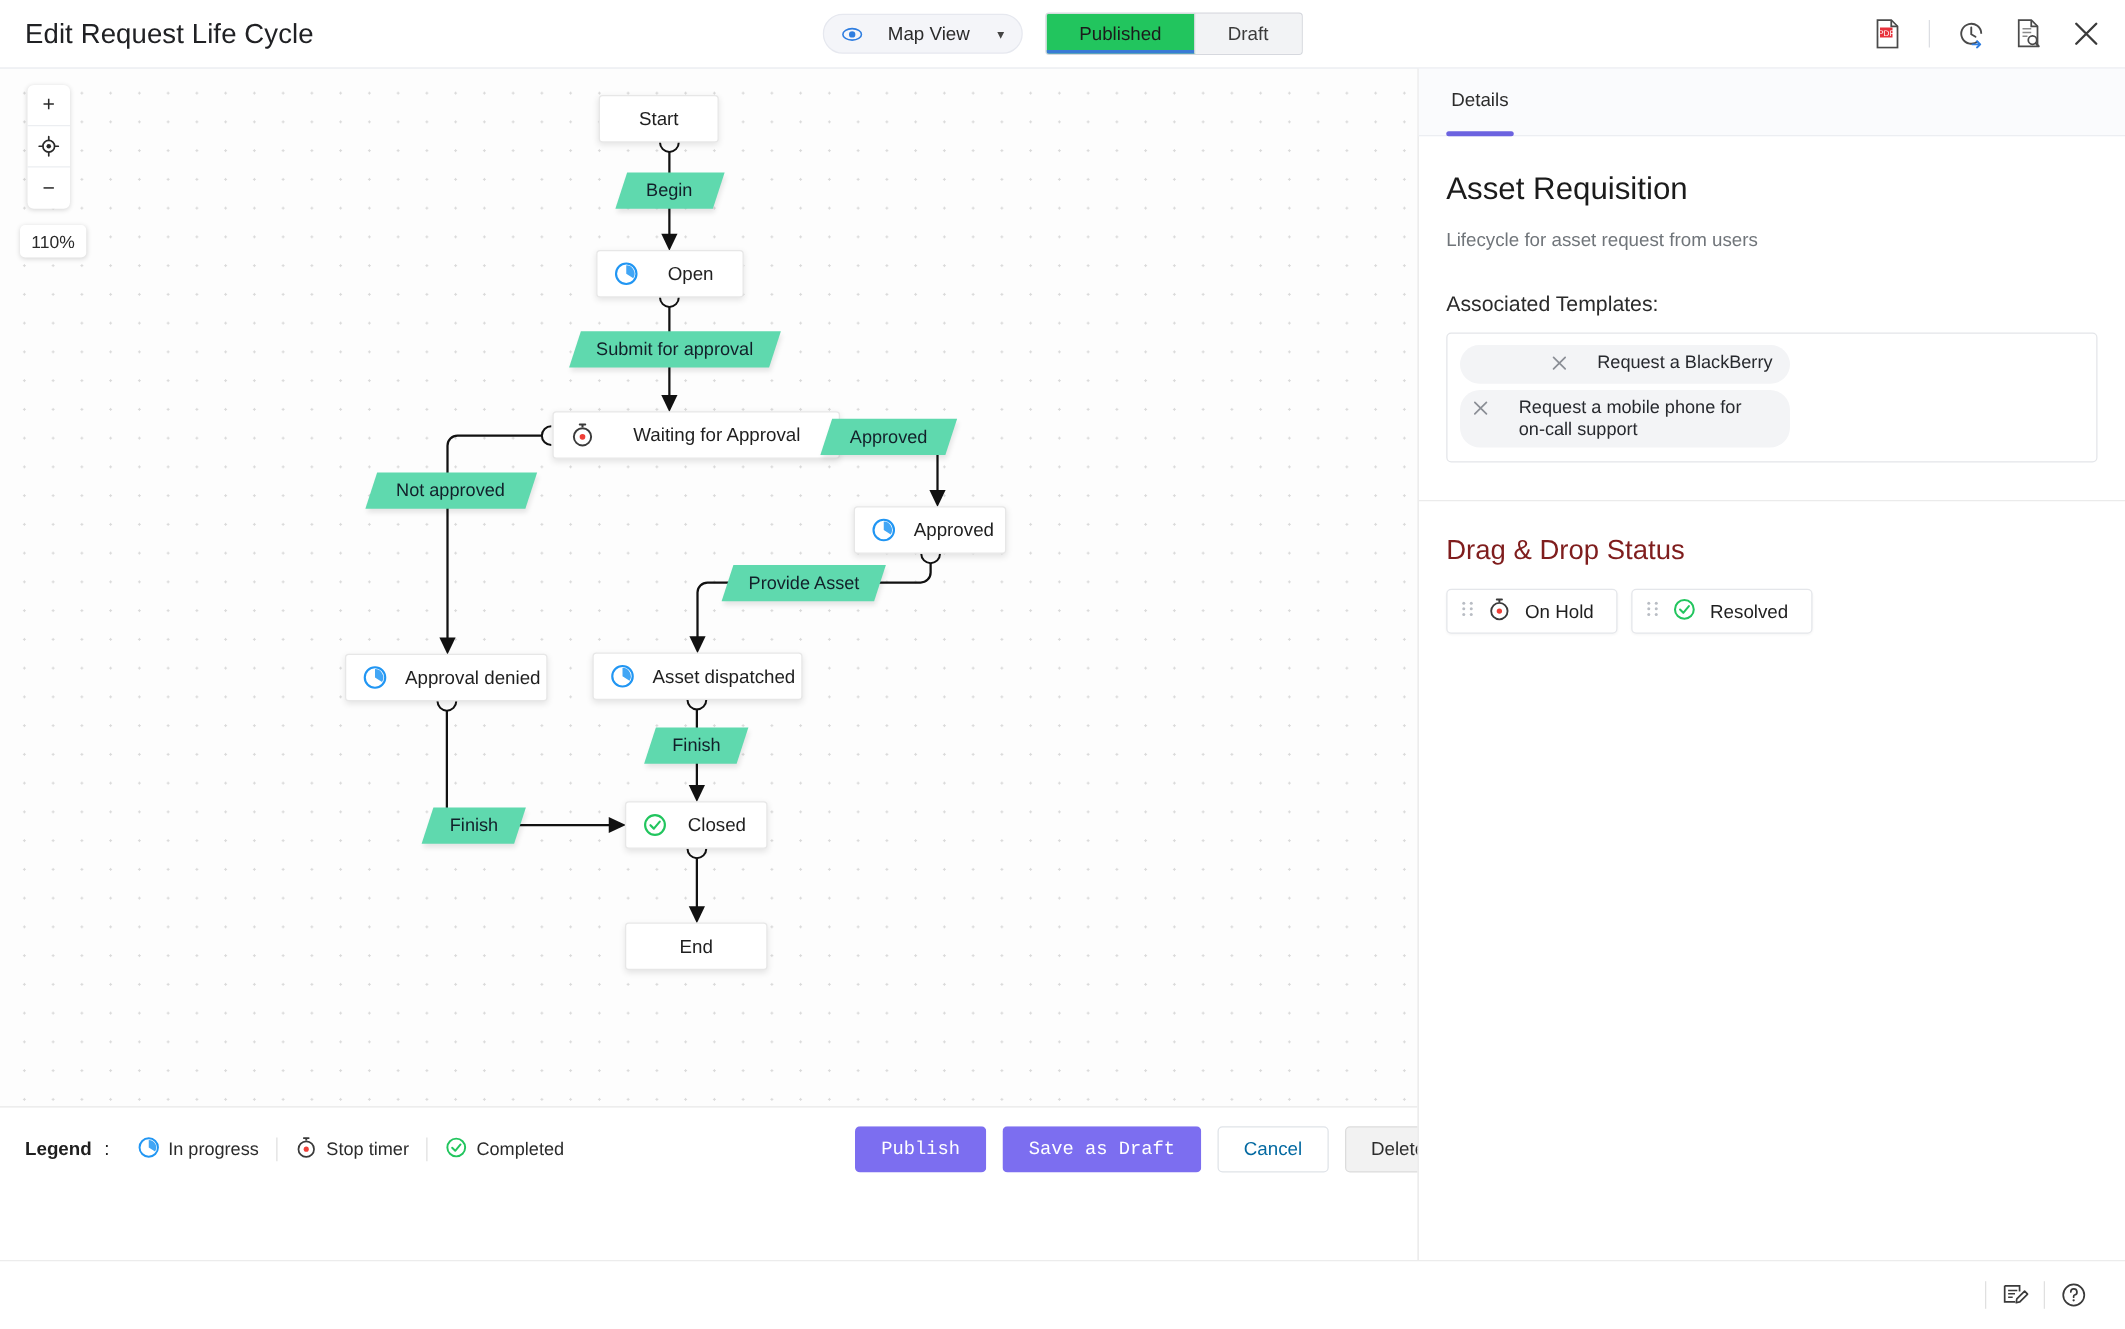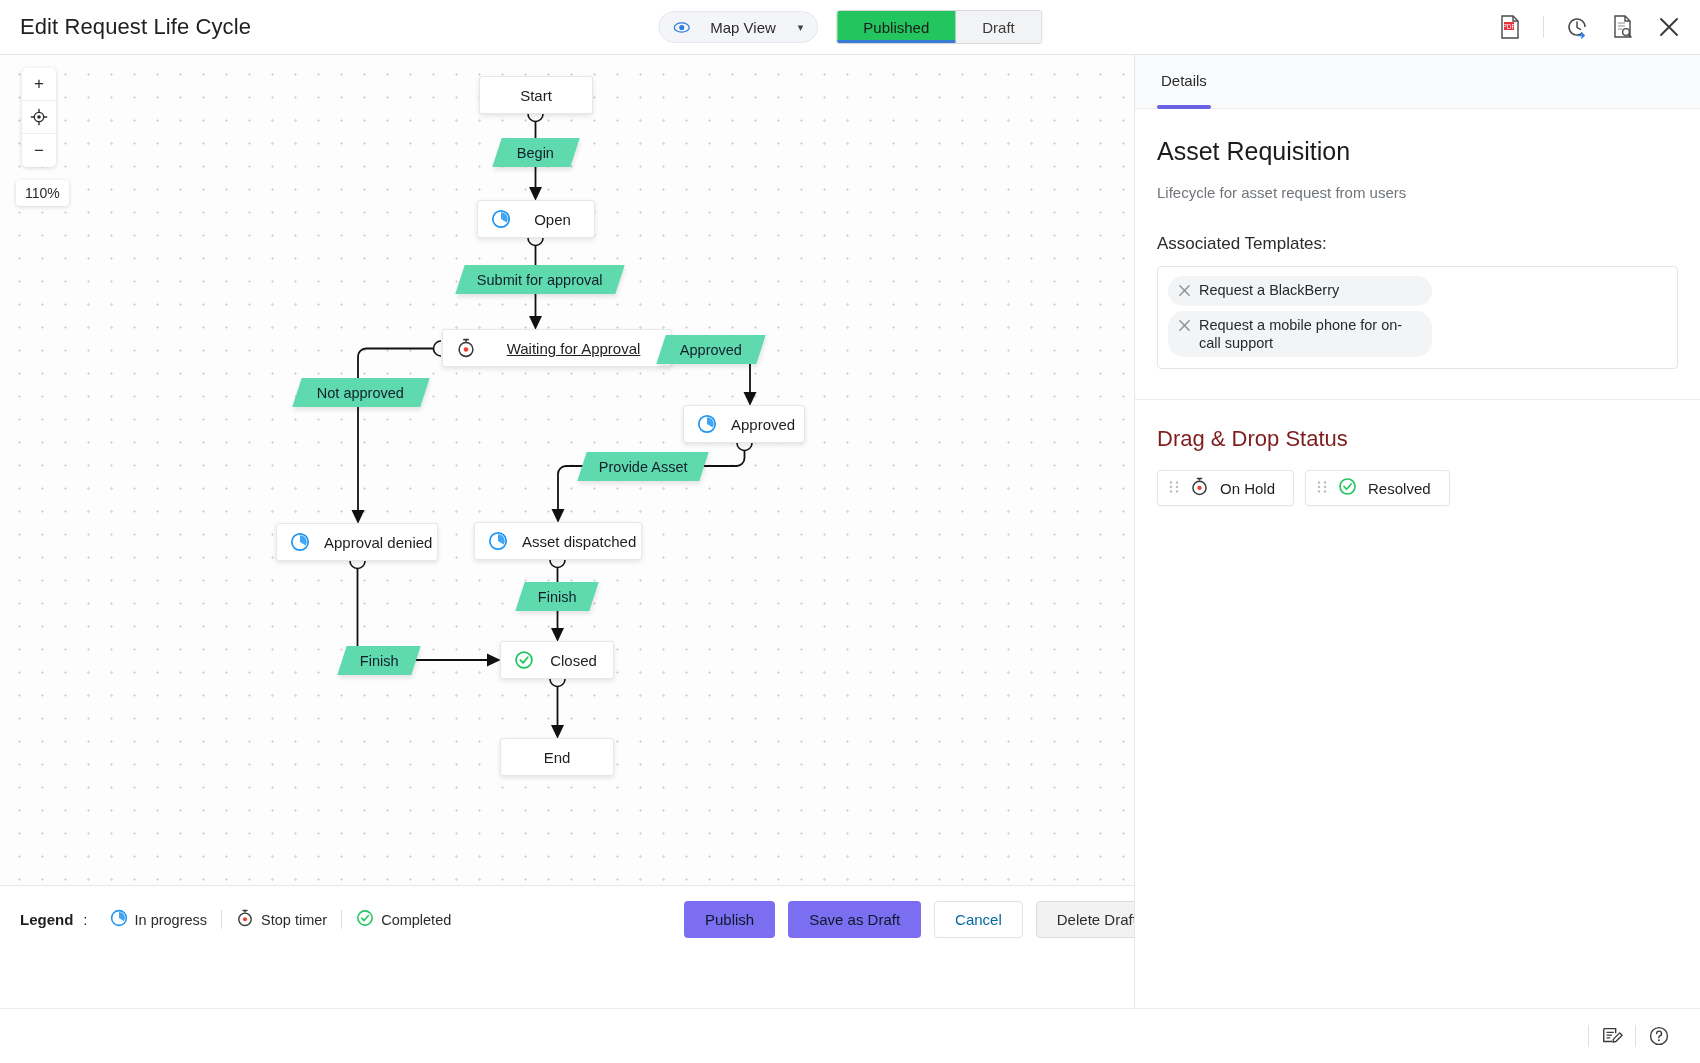--- a/index.html
+++ b/index.html
@@ -110,21 +110,21 @@
   .legend-title { font-size:15px; color:#1f1f1f; font-weight:bold; }
   .legend-colon { font-size:15px; color:#1f1f1f; margin:0 8px 0 10px; }
   .legend-item { display:flex; align-items:center; gap:7px; font-size:14.5px; color:#2b2b2b; padding:0 14px; }
   .legend-sep { width:1px; height:19px; background:#dfdfdf; }
   .btnrow { position:absolute; left:684px; display:flex; gap:13px; align-items:center; }
   .btn {
     height:37px; padding:0 20px; border-radius:4px; font-size:15px;
     display:flex; align-items:center; justify-content:center; cursor:pointer;
     border:1px solid transparent; white-space:nowrap;
   }
-  .btn.primary { background:#7c6ef0; color:#0f172a; }
+  .btn.primary { background:#7c6ef0; color:#ffffff;font-family:Liberation Mono, monospace; }
   .btn.ghost { background:#fff; color:#0369a1; border:1px solid #dfe3e8; }
   .btn.neutral { background:#f2f2f2; color:#2d2d2d; border:1px solid #dcdcdc; }
 
   
   .rpanel {
     position:absolute; left:1134px; top:55px; width:566px; height:953px;
     background:#fff; border-left:1px solid #e6e6e6;
   }
   .rtabs {
     height:54px; background:#fafbfd; border-bottom:1px solid #eceef2;
@@ -140,23 +140,23 @@
   }
   .rbody { padding:28px 22px 0 22px; }
   .rtitle { font-size:25px; color:#1b1b1b; font-weight:400; }
   .rsub { font-size:15px; color:#70757a; margin-top:18px; }
   .rlabel { font-size:17px; color:#2b2b2b; margin-top:33px; }
   .tplbox {
     margin-top:12px; border:1px solid #e3e5e9; border-radius:4px;
     padding:9px 10px 11px 10px; display:flex; flex-direction:column; gap:5px;
   }
   .tplchip {
-    display:flex; align-items:flex-start; gap:8px;
+    display:flex; align-items:flex-start; gap:24px;
     background:#f3f4f6; border-radius:16px; padding:5px 14px 5px 10px;
-    font-size:14.5px; color:#27292e; max-width:264px; cursor:pointer; line-height:1.25;
+    font-size:14.5px; color:#27292e; max-width:264px; cursor:pointer; line-height:1.25;justify-content:flex-end;
   }
   .tplchip.wide { max-width:264px; }
   .xico { flex:0 0 auto; width:13px; height:13px; margin-top:3px; }
   .divider { height:1px; background:#ebebeb; margin:30px 0 0 0; }
   .ddtitle { font-size:22px; color:#7f1d1d; margin:26px 0 0 22px; }
   .ddlist { margin:18px 0 0 22px; display:flex; flex-direction:row; gap:11px; }
   .dditem {
     display:flex; align-items:center; gap:11px;
     border:1px solid #e4e6ea; border-radius:4px; background:#fff;
     height:36px; padding:0 18px 0 11px; width:max-content;
@@ -285,35 +285,35 @@
         <path d="M350 506 a7.5 7.5 0 0 0 7.5 7.5 a7.5 7.5 0 0 0 7.5 -7.5" stroke-width="1.6"></path>
         <path d="M357.5 513 V596"></path>
 
         <path d="M412 605 H494" marker-end="url(#ah)"></path>
 
         <path d="M550 624 a7.5 7.5 0 0 0 7.5 7.5 a7.5 7.5 0 0 0 7.5 -7.5" stroke-width="1.6"></path>
         <path d="M557.5 631 V677" marker-end="url(#ah)"></path>
       </g>
     </svg>
 
-    <div class="node plain" style="left:479px;top:21px;width:114px;">
+    <div class="node plain" style="left:479px;top:21px;width:96px;">
       <span class="nlabel">Start</span>
     </div>
 
     <div class="node" style="left:477px;top:145px;width:118px;">
       <span>
         <svg class="nico" viewBox="0 0 22 22">
             <circle cx="11" cy="11" r="9" fill="#fff" stroke="#2196f3" stroke-width="1.9"></circle>
             <path d="M11 11 V3.6 A7.4 7.4 0 0 1 17.2 14.9 Z" fill="#2196f3" opacity=".85"></path>
           </svg>
       </span>
       <span class="nlabel">Open</span>
     </div>
 
-    <div class="node" style="left:442px;top:274px;width:230px;text-decoration:underline;">
+    <div class="node" style="left:442px;top:274px;width:230px;">
       <span>
         <svg class="nico" viewBox="0 0 22 22">
             <path d="M8.6 1.8h4.8" stroke="#3a3a3a" stroke-width="1.8" stroke-linecap="round"></path>
             <path d="M11 1.8v2.4" stroke="#3a3a3a" stroke-width="1.8"></path>
             <circle cx="11" cy="12.6" r="7.6" fill="#fff" stroke="#3a3a3a" stroke-width="1.7"></circle>
             <circle cx="11" cy="12.6" r="2.5" fill="#ef3e36"></circle>
           </svg>
       </span>
       <span class="nlabel">Waiting for Approval</span>
     </div>

